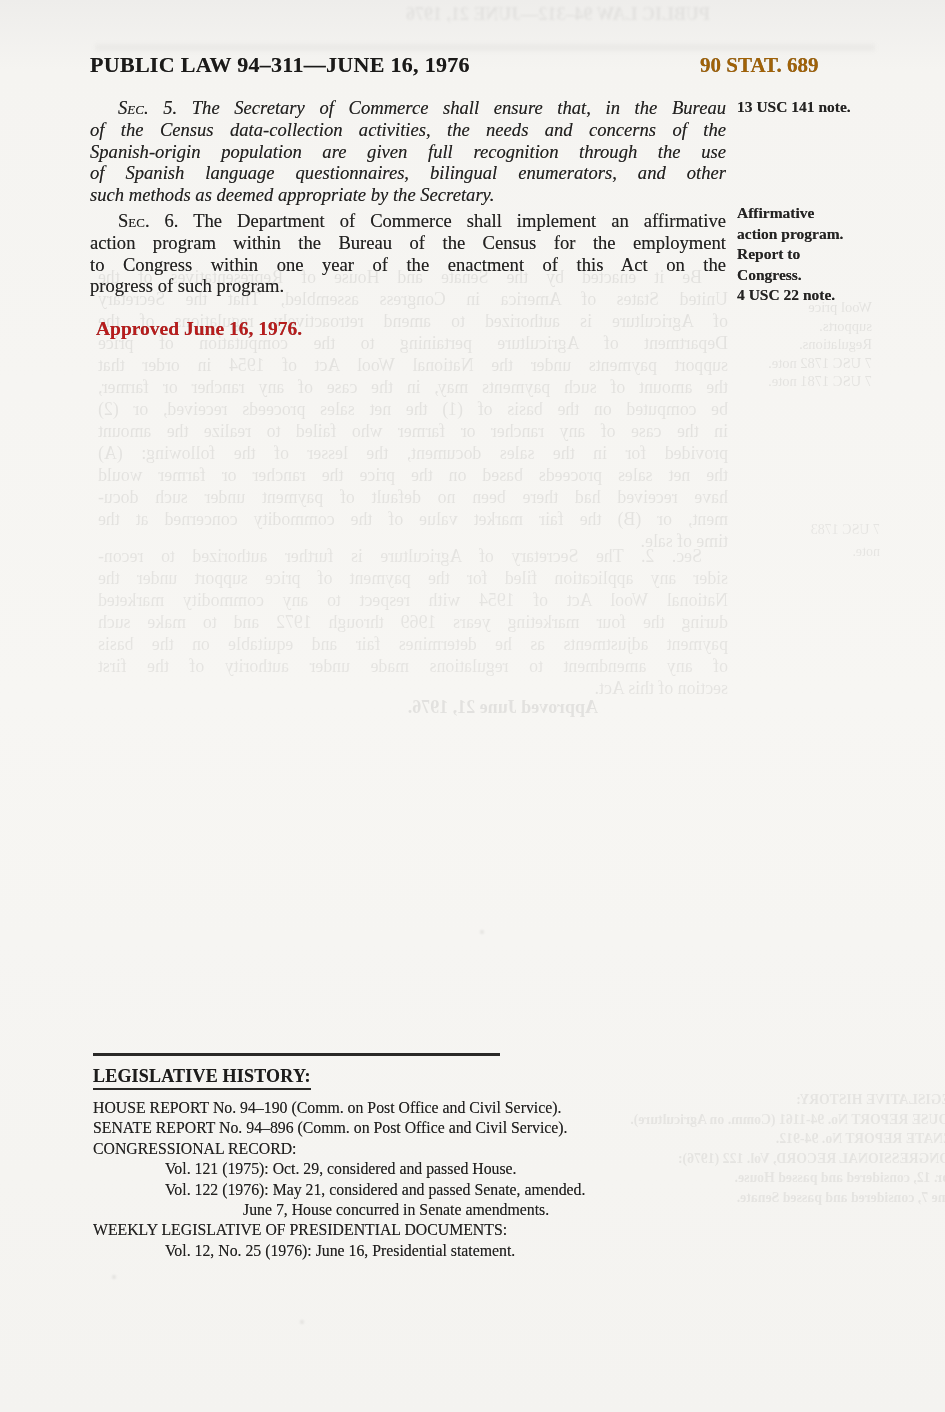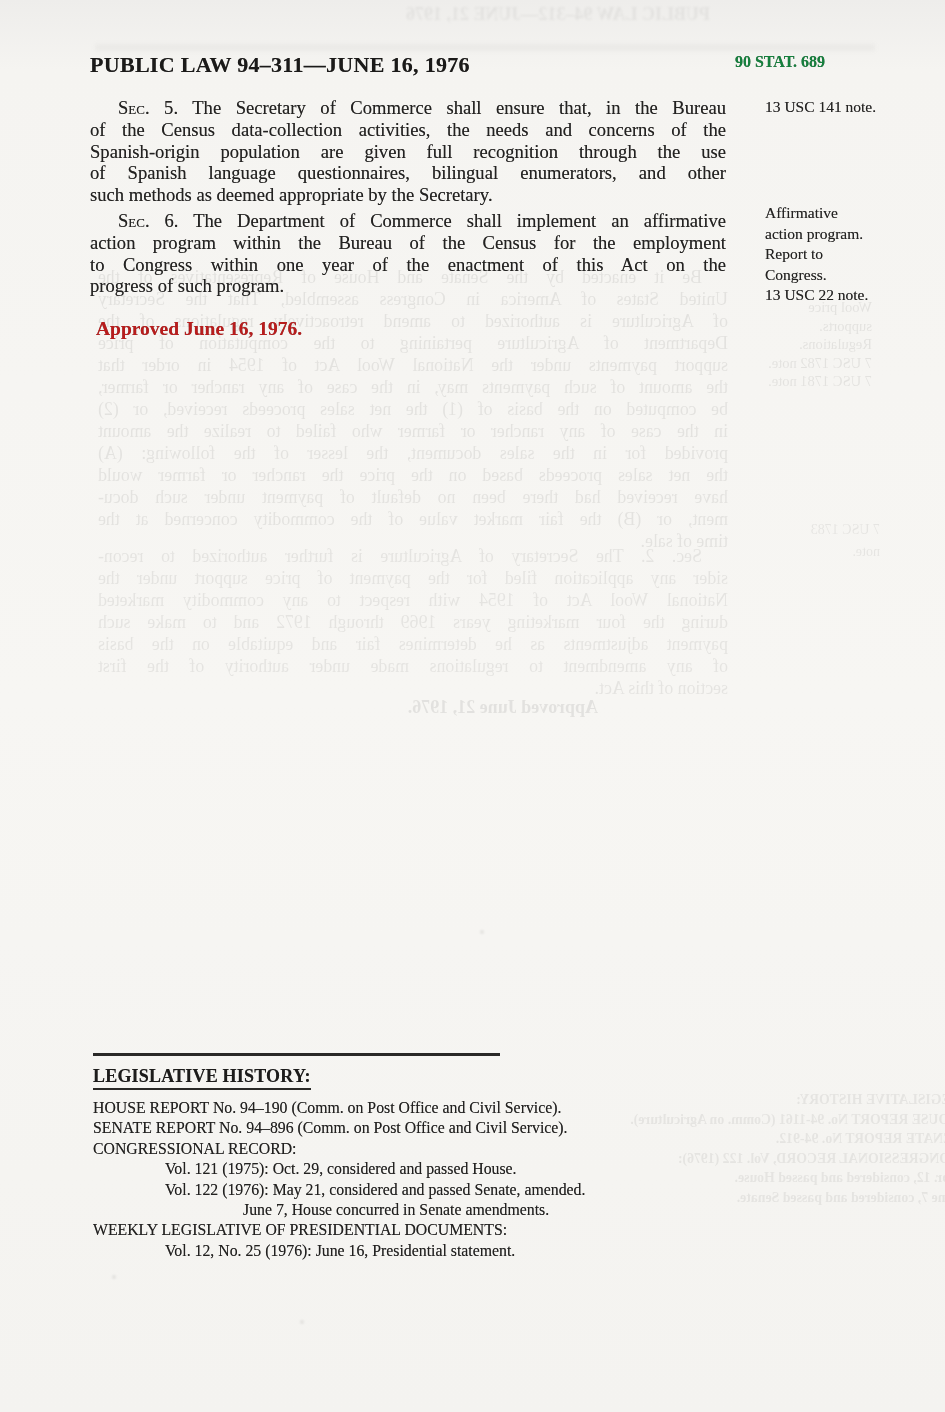--- a/index.html
+++ b/index.html
@@ -9,35 +9,35 @@
     font-family:"Liberation Serif",serif;color:#222120;
   }
   .abs{position:absolute;}
   
   .law-title{
     left:90px;top:52px;width:636px;
     font-size:22px;font-weight:bold;letter-spacing:.3px;color:#1b1a19;
     text-shadow:0 0 .4px rgba(20,20,20,.55);
   }
   .stat-ref{
-    left:700px;top:53px;width:160px;text-align:center;
-    font-size:16px;font-weight:bold;color:#15803d;
+    left:700px;top:53px;width:160px;text-align:left;
+    font-size:21px;font-weight:bold;color:#a16207;
     text-shadow:0 0 .4px rgba(20,20,20,.55);
   }
   .body-para{
     left:90px;width:636px;font-size:18.6px;line-height:21.8px;color:#232221;
     text-shadow:0 0 .35px rgba(25,25,25,.5);
   }
   .body-para div{text-align:justify;text-align-last:justify;}
   .body-para div:last-child{text-align-last:left;}
   .body-para .first{text-indent:28px;}
   .sc{font-variant:small-caps;}
   .margin-note{
-    left:737px;width:130px;font-size:15.5px;line-height:20.5px;font-weight:normal;
-    color:#242322;white-space:pre-line;text-shadow:0 0 .3px rgba(25,25,25,.5);margin-left:28px;
+    left:737px;width:130px;font-size:15.5px;line-height:20.5px;font-weight:bold;
+    color:#242322;white-space:pre-line;text-shadow:0 0 .3px rgba(25,25,25,.5);
   }
   .approved{
     left:96px;top:318px;font-size:19.5px;font-weight:bold;color:#b91c1c;
     text-shadow:0 0 .4px rgba(20,20,20,.5);
   }
   
   .lh-rule{left:93px;top:1053px;width:407px;height:3px;background:#2a2927;}
   .lh-title{
     left:93px;top:1066px;font-size:18px;font-weight:bold;color:#1d1c1b;
     border-bottom:2px solid #2a2927;padding-bottom:1px;letter-spacing:.2px;
@@ -110,40 +110,40 @@
     <div>HOUSE REPORT No. 94-1161 (Comm. on Agriculture).</div>
     <div>SENATE REPORT No. 94-912.</div>
     <div>CONGRESSIONAL RECORD, Vol. 122 (1976):</div>
     <div>Apr. 12, considered and passed House.</div>
     <div>June 7, considered and passed Senate.</div>
   </div>
 
 <div class="abs law-title">PUBLIC LAW 94–311—JUNE 16, 1976</div>
 <div class="abs stat-ref">90 STAT. 689</div>
 
-<div class="abs body-para" style="top:97px;">
+<div class="abs body-para" style="top:97px;font-style:italic;">
   <div class="first"><span class="sc">Sec. 5.</span><span> The Secretary of Commerce shall ensure that, in the Bureau</span></div>
   <div>of the Census data-collection activities, the needs and concerns of the</div>
   <div>Spanish-origin population are given full recognition through the use</div>
   <div>of Spanish language questionnaires, bilingual enumerators, and other</div>
   <div>such methods as deemed appropriate by the Secretary.</div>
 </div>
 <div class="abs margin-note" style="top:97px;">13 USC 141 note.</div>
 
 <div class="abs body-para" style="top:202px;margin-top:8px;">
   <div class="first"><span class="sc">Sec. 6.</span><span> The Department of Commerce shall implement an affirmative</span></div>
   <div>action program within the Bureau of the Census for the employment</div>
   <div>to Congress within one year of the enactment of this Act on the</div>
   <div>progress of such program.</div>
 </div>
 <div class="abs margin-note" style="top:203px;">Affirmative
 action program.
 Report to
 Congress.
-13 USC 22 note.</div>
+4 USC 22 note.</div>
 
 <div class="abs approved">Approved June 16, 1976.</div>
 
 <div class="abs lh-rule"></div>
 <div class="abs lh-title">LEGISLATIVE HISTORY:</div>
 <div class="abs lh-block">
   <div>HOUSE REPORT No. 94–190 (Comm. on Post Office and Civil Service).</div>
   <div>SENATE REPORT No. 94–896 (Comm. on Post Office and Civil Service).</div>
   <div>CONGRESSIONAL RECORD:</div>
   <div class="ind1">Vol. 121 (1975): Oct. 29, considered and passed House.</div>

